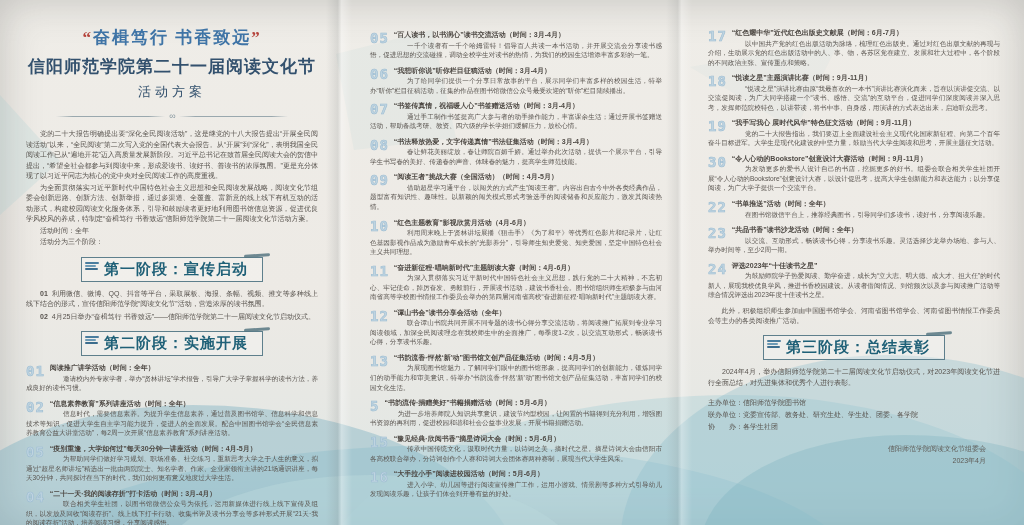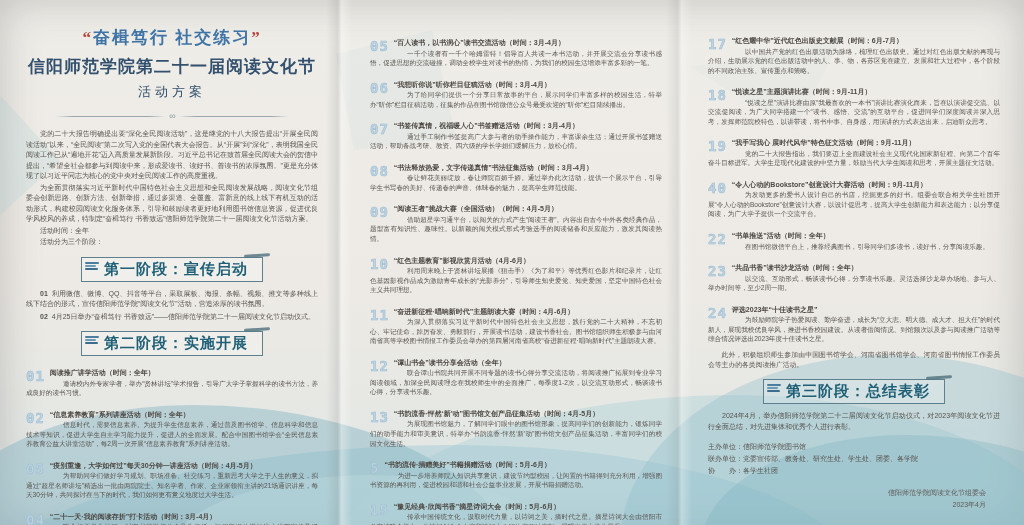--- a/index.html
+++ b/index.html
@@ -53,21 +53,21 @@
   .stageinner{position:relative;border:1px solid #5e7f8c;padding:2px 14px 2px 22px;font-size:15px;font-weight:bold;color:#1f6077;letter-spacing:1px;background:rgba(255,255,255,.25);}
   .stageinner .flourish{position:absolute;right:-8px;top:-4px;width:26px;height:3px;background:#4d6f7c;transform:rotate(-4deg);border-radius:2px;opacity:.8;}
   .bookicon{position:absolute;left:3px;top:4px;width:14px;height:9px;}
   .bookicon span{display:block;height:2px;border-radius:1px;background:#4a7d9e;margin-bottom:1px;}
   .bookicon span:nth-child(2){width:11px;background:#6d9ab5;}
   .bookicon span:nth-child(3){width:13px;background:#3c6d8e;}
   
   .s1item{font-size:7px;line-height:1.5;color:#57524d;text-align:justify;margin:0 0 2px 0;text-indent:2em;}
   .s1item .n{font-weight:bold;color:#57524d;margin-right:4px;}
   
-  .item{margin:12px 0 6px 0;overflow:visible;}
+  .item{margin:4px 0 6px 0;overflow:visible;}
   .item .num{
     float:left;font-size:14px;font-weight:bold;line-height:1.1;
     color:#bfd4e1;-webkit-text-stroke:.6px #9dbdd2;
     margin:1px 5px 0 0;font-family:"DejaVu Sans Mono",monospace;letter-spacing:1px;
   }
   .item .ititle{font-size:7px;font-weight:bold;color:#4e4944;line-height:1.5;}
   .item .ibody{font-size:6.6px;line-height:1.45;color:#5a5550;text-align:justify;text-indent:2em;}
   .note{font-size:6.8px;line-height:1.5;color:#5a5550;text-align:justify;text-indent:2em;margin-top:4px;}
   .stage3body{font-size:7px;line-height:1.55;color:#57524d;text-align:justify;text-indent:2em;margin-top:4px;}
   .orgs{margin-top:8px;}
@@ -87,21 +87,21 @@
   <div class="hill h6"></div>
   <div class="poly p1"></div>
   <div class="poly p2"></div>
   <div class="poly p3"></div>
   <div class="crease c1"></div>
   <div class="crease c2"></div>
 
   <div class="cols">
 
     <div class="col col1">
-      <div class="bigtitle"><span class="q">“</span><span>奋楫笃行  社交练习</span><span class="q">”</span></div>
+      <div class="bigtitle"><span class="q">“</span><span>奋楫笃行  书香致远</span><span class="q">”</span></div>
       <div class="subtitle">信阳师范学院第二十一届阅读文化节</div>
       <div class="subtitle2">活动方案</div>
       <div class="divider">
         <div class="line"></div>
           <div class="knot">∞</div>
           <div class="line"></div>
       </div>
       <div class="intro">
         <p>党的二十大报告明确提出要“深化全民阅读活动”，这是继党的十八大报告提出“开展全民阅读活动”以来，“全民阅读”第二次写入党的全国代表大会报告。从“开展”到“深化”，表明我国全民阅读工作已从“遍地开花”迈入高质量发展新阶段。习近平总书记在致首届全民阅读大会的贺信中提出，“希望全社会都参与到阅读中来，形成爱读书、读好书、善读书的浓厚氛围。”更是充分体现了以习近平同志为核心的党中央对全民阅读工作的高度重视。</p>
         <p>为全面贯彻落实习近平新时代中国特色社会主义思想和全民阅读发展战略，阅读文化节组委会创新思路、创新方法、创新举措，通过多渠道、全覆盖、富新意的线上线下有机互动的活动形式，构建校园阅读文化服务体系，引导和鼓励读者更好地利用图书馆信息资源，促进优良学风校风的养成，特制定“奋楫笃行  书香致远”信阳师范学院第二十一届阅读文化节活动方案。</p>
@@ -230,21 +230,21 @@
         <span class="num">18</span>
         <div class="ititle">“悦读之星”主题演讲比赛（时间：9月-11月）</div>
         <div class="ibody">“悦读之星”演讲比赛由原“我最喜欢的一本书”演讲比赛演化而来，旨在以演讲促交流、以交流促阅读，为广大同学搭建一个“读书、感悟、交流”的互动平台，促进同学们深度阅读并深入思考，发挥师范院校特色，以讲带读，将书中事、自身感，用演讲的方式表达出来，启迪听众思考。</div>
       </div>
       <div class="item">
         <span class="num">19</span>
         <div class="ititle">“我手写我心 展时代风华”特色征文活动（时间：9月-11月）</div>
         <div class="ibody">党的二十大报告指出，我们要迈上全面建设社会主义现代化国家新征程、向第二个百年奋斗目标进军。大学生是现代化建设的中坚力量，鼓励当代大学生阅读和思考，开展主题征文活动。</div>
       </div>
       <div class="item">
-        <span class="num">40</span>
+        <span class="num">30</span>
         <div class="ititle">“令人心动的Bookstore”创意设计大赛活动（时间：9月-11月）</div>
         <div class="ibody">为发动更多的爱书人设计自己的书店，挖掘更多的好书。组委会联合相关学生社团开展“令人心动的Bookstore”创意设计大赛，以设计促思考，提高大学生创新能力和表达能力；以分享促阅读，为广大学子提供一个交流平台。</div>
       </div>
       <div class="item">
         <span class="num">22</span>
         <div class="ititle">“书单推送”活动（时间：全年）</div>
         <div class="ibody">在图书馆微信平台上，推荐经典图书，引导同学们多读书，读好书，分享阅读乐趣。</div>
       </div>
       <div class="item">
         <span class="num">23</span>

